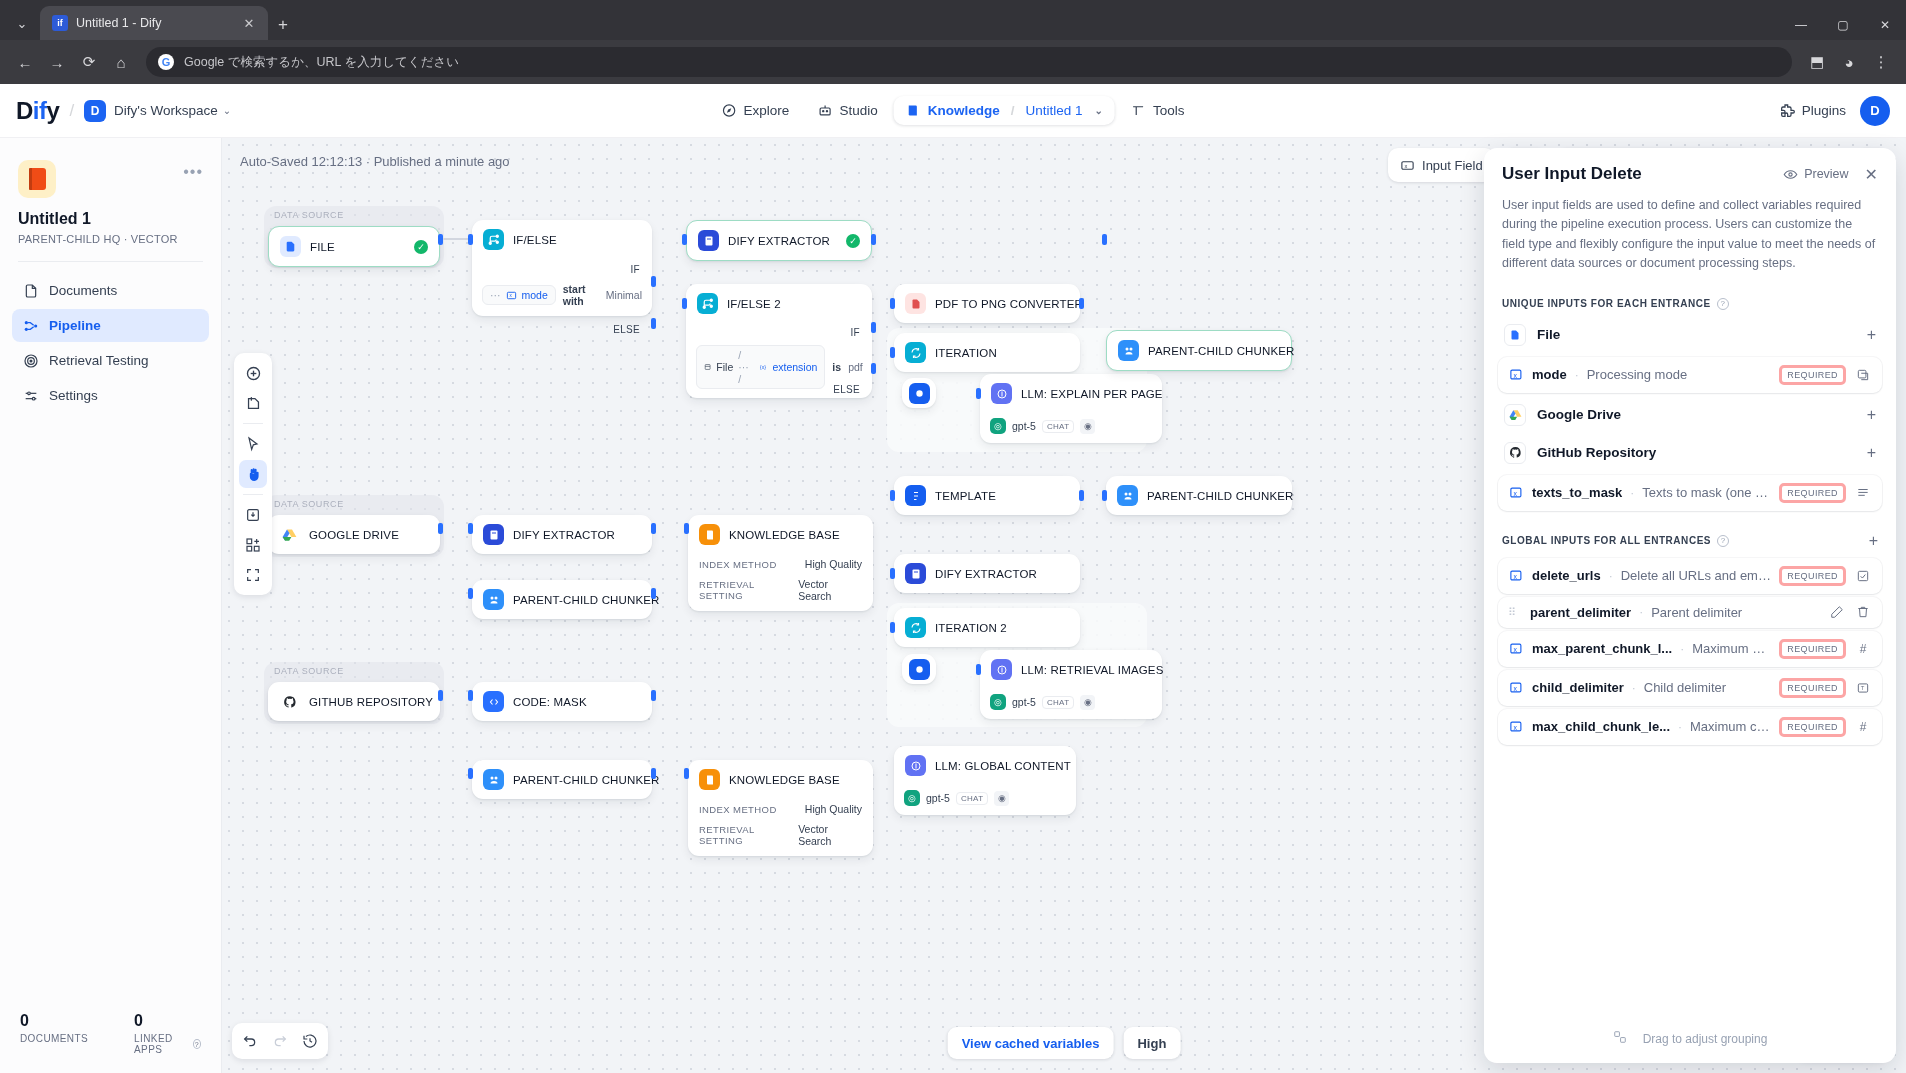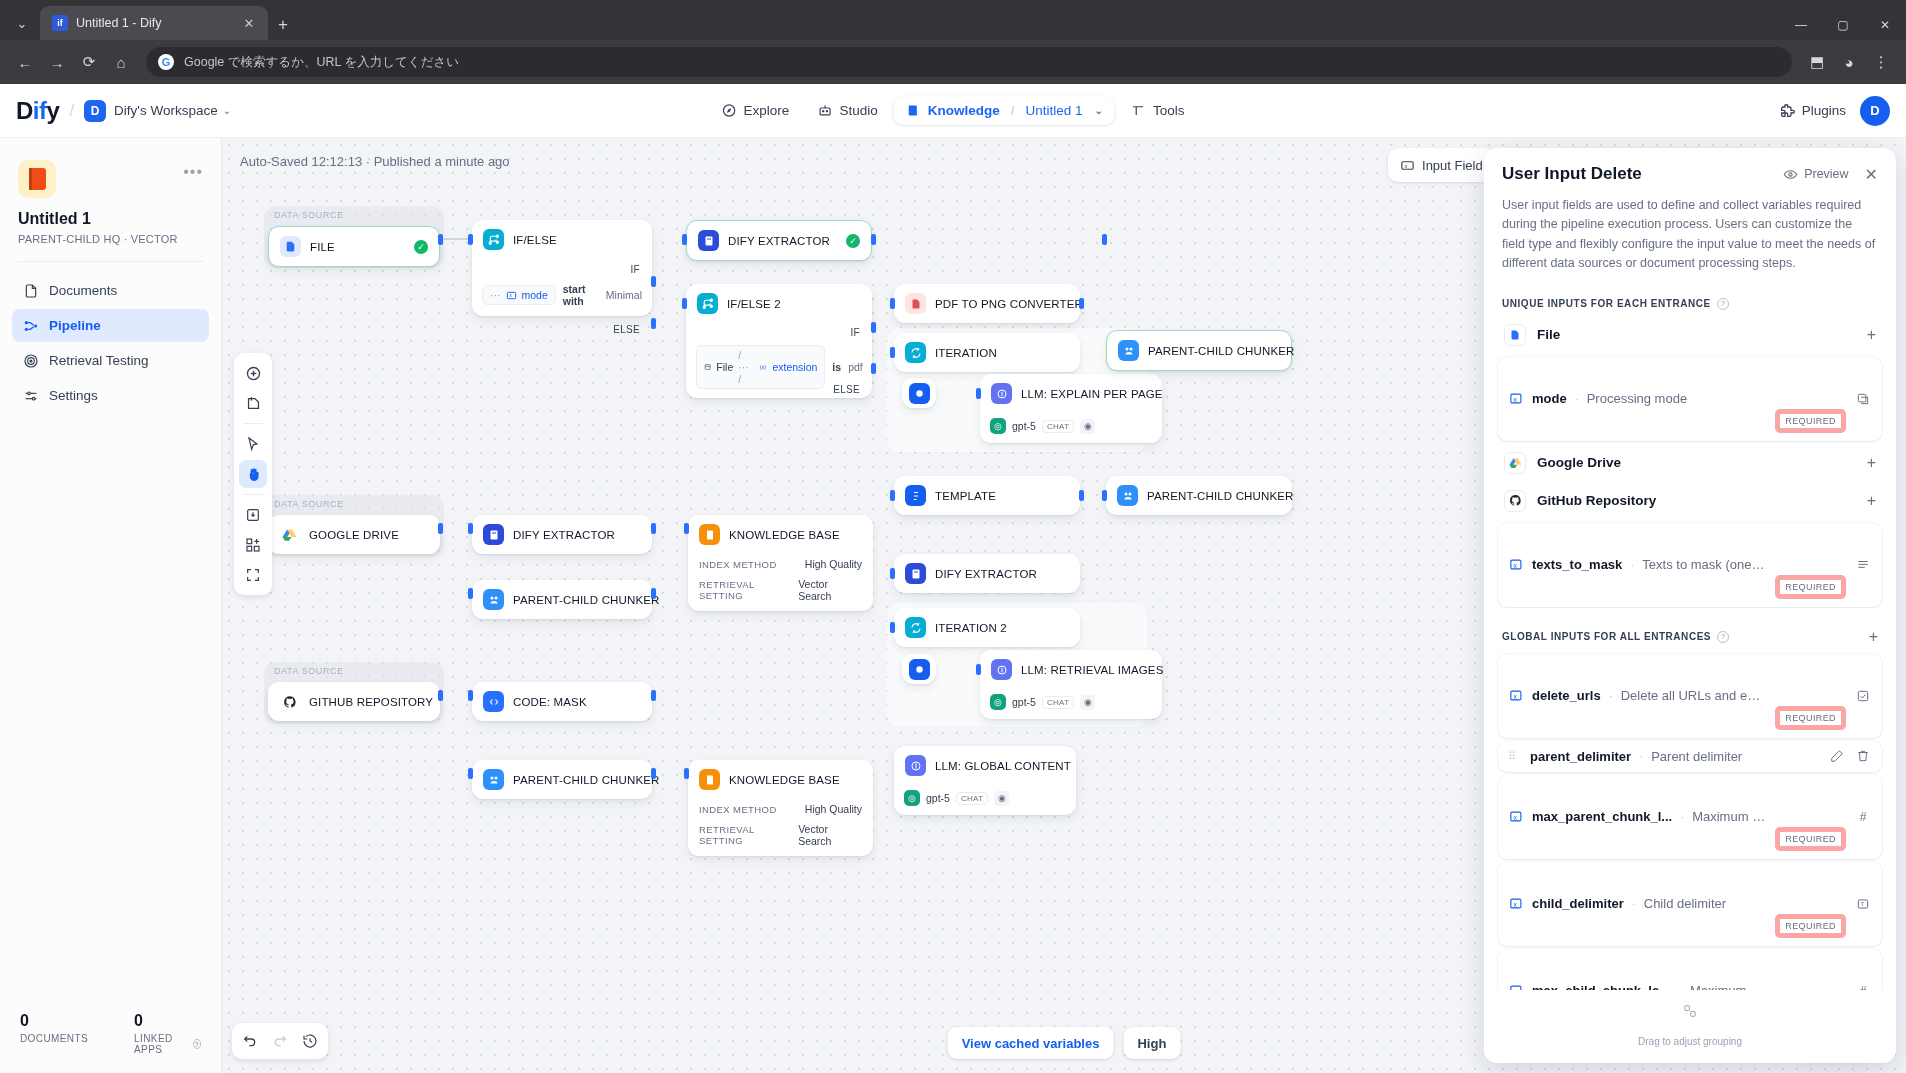--- a/index.html
+++ b/index.html
@@ -239,29 +239,29 @@
     display: flex; align-items: center; gap: 8px; background: #fff; border-radius: 9px;
     box-shadow: 0 1px 2px rgba(16,24,40,.07), 0 0 0 1px rgba(16,24,40,.04);
     padding: 8px 10px; margin: 3px 0;
   }
   .fr-var { width: 16px; height: 16px; flex: 0 0 16px; display:flex; align-items:center; justify-content:center; }
   .fr-drag { width: 14px; flex: 0 0 14px; color: #c3c9d4; font-size: 11px; letter-spacing: 1px; line-height: 7px; }
   .fr-name { font-size: 13px; color: #101828; font-weight: 600; white-space: nowrap; }
   .fr-dot { color: #c3c9d4; font-size: 12px; }
   .fr-desc { font-size: 13px; color: #676f83; white-space: nowrap; overflow: hidden; text-overflow: ellipsis; flex: 1; min-width: 0;}
   .fr-req {
-    font-size: 9px; color: #676f83; border: 5px solid #fca5a5; border-radius: 5px;
-    padding: 2px 5px; letter-spacing: .4px; font-weight: 500; flex: 0 0 auto; margin-top: 44px;
+    font-size: 9px; color: #676f83; border: 3px solid #fca5a5; border-radius: 5px;
+    padding: 2px 5px; letter-spacing: .4px; font-weight: 500; flex: 0 0 auto;
   }
   .fr-type { width: 18px; flex: 0 0 18px; color: #676f83; font-size: 12px; display: flex; align-items: center; justify-content: center; }
   .fr-act { width: 18px; flex: 0 0 18px; color: #676f83; font-size: 13px; display: flex; align-items: center; justify-content: center; }
 
   .rp-foot {
     padding: 14px 18px 16px 18px; display: flex; align-items: center; justify-content: center;
-    gap: 16px; color: #98a2b3; font-size: 10px; flex-direction: column;
+    gap: 16px; color: #98a2b3; font-size: 12px;
   }
 
   
   .annot { position: absolute; inset: 0; pointer-events: none; z-index: 60; }
 </style>
 </head>
 <body>
 
 <div class="browser">
 

